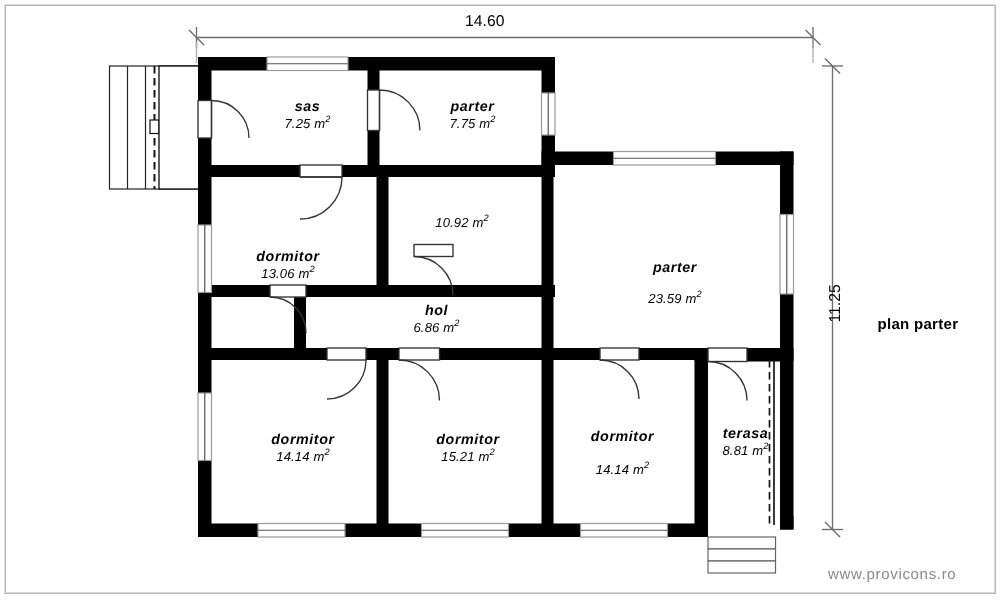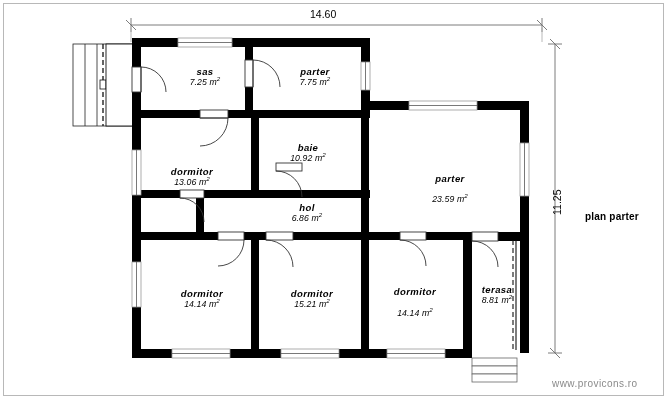--- a/index.html
+++ b/index.html
@@ -173,24 +173,23 @@
       </div>
       <div class="lbl" style="left: 255px; top: 67px; width: 120px;">
         <div class="nm">parter</div>
         <div class="ar" style="margin-top: 1px;">7.75 m<sup>2</sup></div>
       </div>
       <div class="lbl" style="left: 132px; top: 167px; width: 120px;">
         <div class="nm">dormitor</div>
         <div class="ar" style="margin-top: 1px;">13.06 m<sup>2</sup></div>
       </div>
       <div class="lbl" style="left: 248px; top: 143px; width: 120px;">
-        <div class="nm">baie</div>
         <div class="ar" style="margin-top: 1px;">10.92 m<sup>2</sup></div>
       </div>
-      <div class="lbl" style="left: 247px; top: 203px; width: 120px;">
+      <div class="lbl" style="left: 231px; top: 203px; width: 120px;">
         <div class="nm">hol</div>
         <div class="ar" style="margin-top: 1px;">6.86 m<sup>2</sup></div>
       </div>
       <div class="lbl" style="left: 390px; top: 174px; width: 120px;">
         <div class="nm">parter</div>
         <div class="ar" style="margin-top: 11px;">23.59 m<sup>2</sup></div>
       </div>
       <div class="lbl" style="left: 142px; top: 289px; width: 120px;">
         <div class="nm">dormitor</div>
         <div class="ar" style="margin-top: 1px;">14.14 m<sup>2</sup></div>

